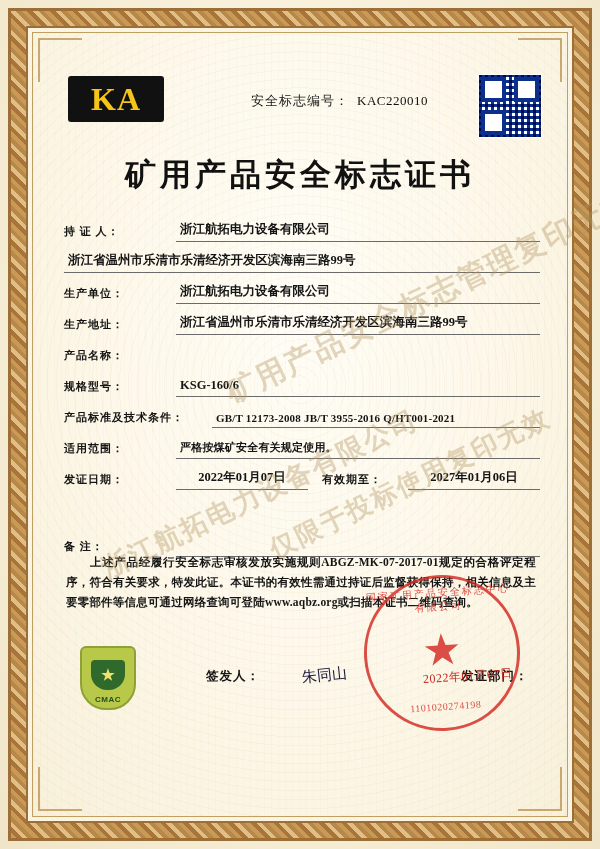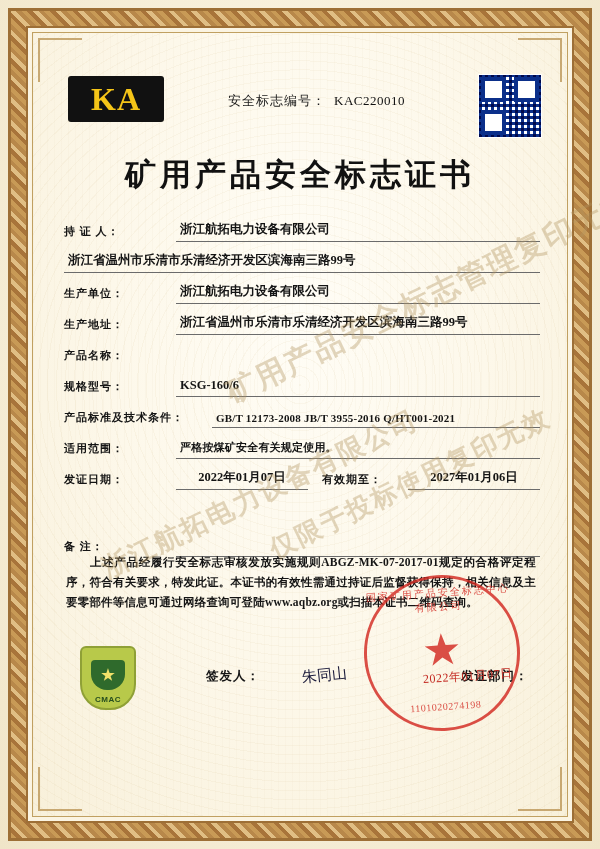--- a/index.html
+++ b/index.html
@@ -105,20 +105,21 @@
     left: 182px; top: 46px;
     display: flex;
     align-items: baseline;
     gap: 8px;
   }
   .certno-label {
     font-size: 13px;
     color: #1b1b1b;
     letter-spacing: 1px;
     font-family: "Liberation Serif", serif;
+    margin-left: 23px;
   }
   .certno-value {
     font-size: 13px;
     color: #111;
     font-family: "Liberation Serif", serif;
     letter-spacing: .5px;
   }
 
   
   .qr {

